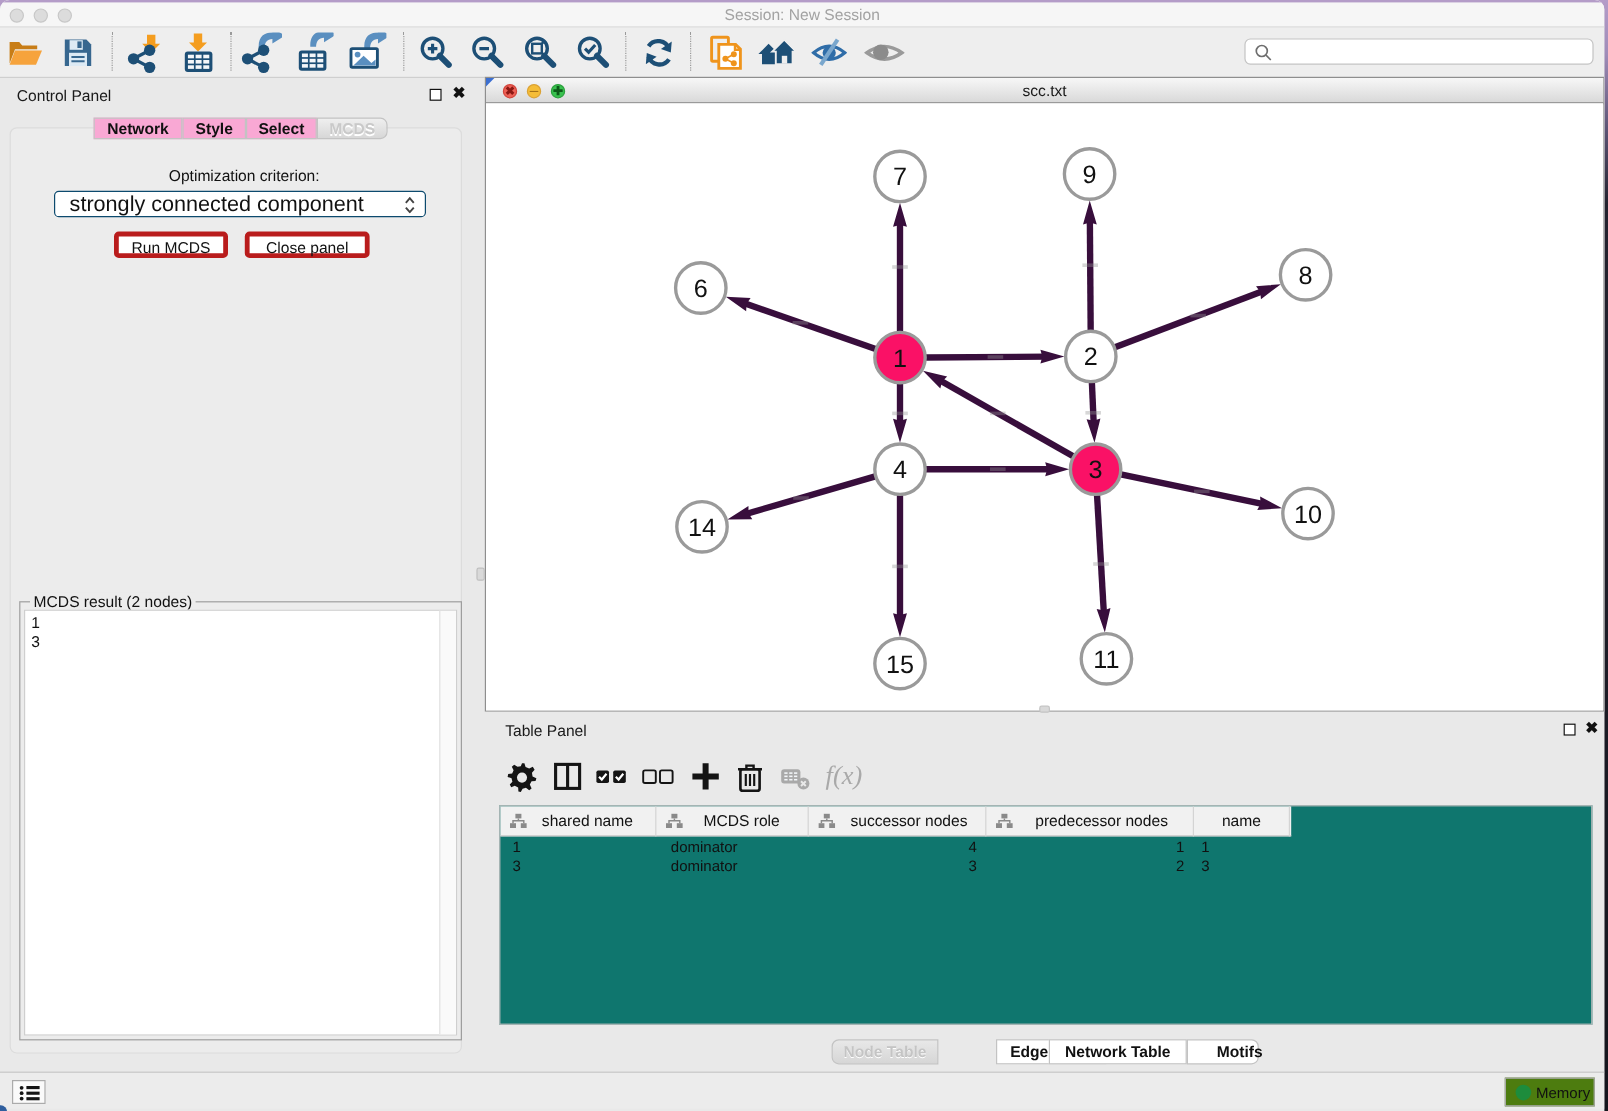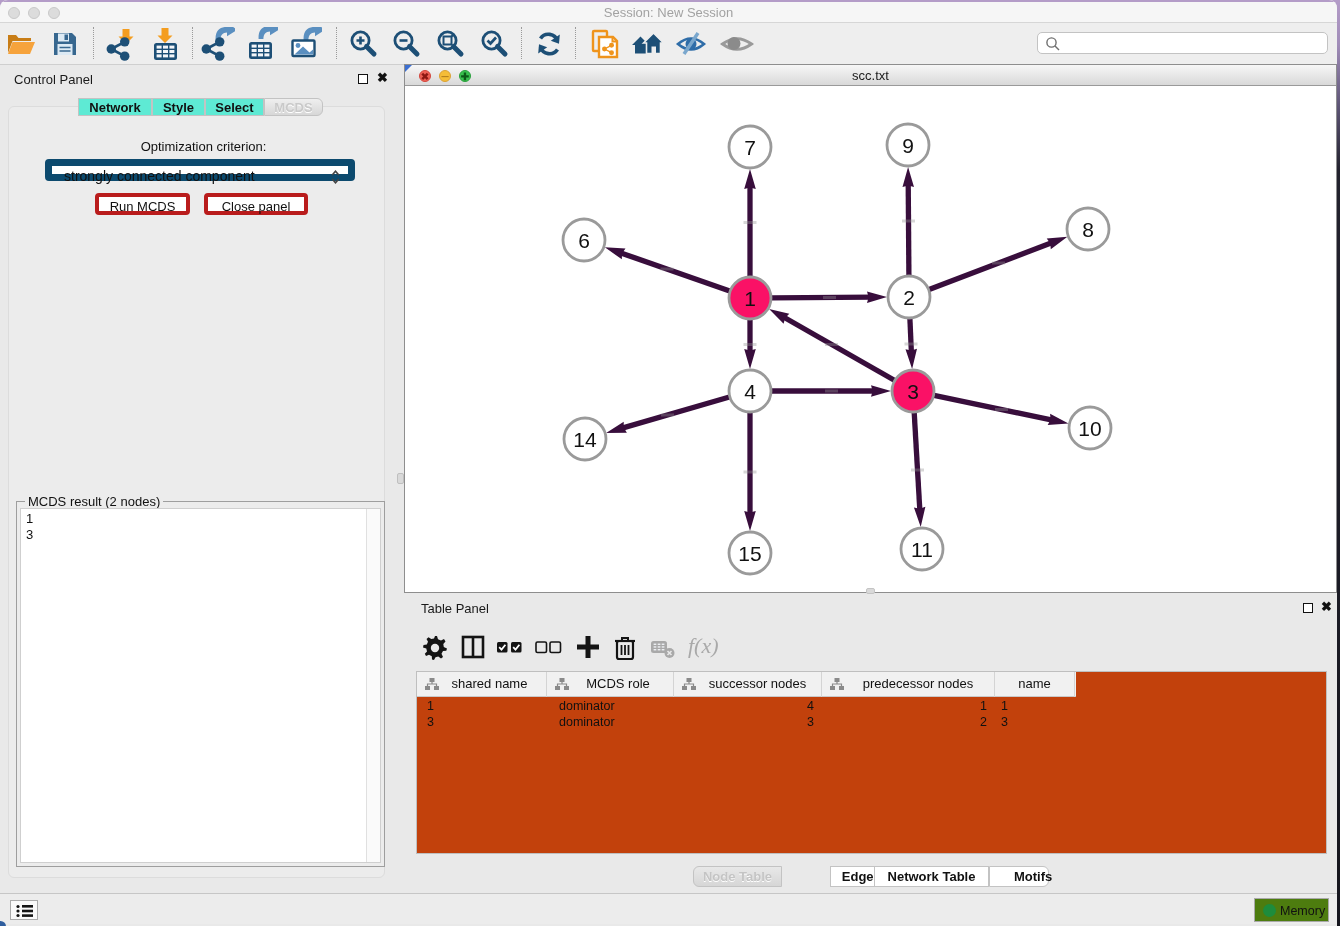--- a/index.html
+++ b/index.html
@@ -23,27 +23,27 @@
 .tbi { position:absolute; top:4px; }
 #search { position:absolute; left:1037px; top:9px; width:291px; height:22px; background:#fff;
   border:1px solid #c3c3c3; border-radius:5px; }
 
 #main { position:absolute; left:0; top:65px; width:1337px; height:828px; background:#e9e9e9; }
 
 #cpanel { position:absolute; left:0; top:0; width:392px; height:828px; }
 #cp-title { position:absolute; left:14px; top:7px; font-size:13px; color:#1a1a1a; }
 .hdrbtn-float { position:absolute; top:9px; width:10px; height:10px; border:1.5px solid #111; background:#fff; }
 .hdrbtn-x { position:absolute; top:5px; font-size:13px; font-weight:bold; color:#111; }
-.tab { position:absolute; top:33px; height:18px; z-index:3; background:#5eead4; border:1px solid #c3c3c3;
+.tab { position:absolute; top:33px; height:18px; z-index:3; background:#f9a8d4; border:1px solid #c3c3c3;
   font-size:13px; font-weight:bold; color:#111; text-align:center; line-height:17px; }
 #cp-body { position:absolute; left:8px; top:41px; width:377px; height:772px;
   background:#ececec; border:1px solid #dcdcdc; border-radius:6px; }
 #opt-label { position:absolute; left:7px; top:32px; width:100%; text-align:center; font-size:13px; color:#111; }
 #dropdown { position:absolute; left:36px; top:52px; width:310px; height:22px; background:#fff;
-  border:7px solid #0c4a6e; border-radius:4px; font-size:14px; color:#111; line-height:20px; padding-left:12px; }
+  border:1px solid #0c4a6e; border-radius:4px; font-size:18px; color:#111; line-height:20px; padding-left:12px; }
 .btn { position:absolute; top:86px; height:22px; background:#fff; border:4px solid #b91c1c;
   border-radius:4px; font-size:13px; color:#111; text-align:center; line-height:20px; }
 #mcds-box { position:absolute; left:7px; top:394px; width:369px; height:366px;
   border:1px solid #9e9e9e; }
 #mcds-label { position:absolute; left:8px; top:-8px; background:#ececec; padding:0 3px;
   font-size:13px; color:#111; }
 #mcds-text { position:absolute; left:3px; top:6px; right:3px; bottom:3px; background:#fff;
   border:1px solid #cfcfcf; font-size:13px; color:#111; line-height:16px; padding:2px 0 0 5px; }
 #mcds-scroll { position:absolute; right:0; top:0; width:14px; height:100%; background:#fafafa; border-left:1px solid #e0e0e0; }
 
@@ -52,21 +52,21 @@
 #netwin-title { position:absolute; left:0; top:0; width:100%; height:21px;
   background:linear-gradient(#f7f7f7,#d9d9d9); border-bottom:1px solid #9a9a9a; }
 #netwin-title .wt { position:absolute; top:3px; width:100%; text-align:center; font-size:13px; color:#1a1a1a; }
 .mb { position:absolute; top:4px; width:12px; height:12px; border-radius:50%; font-size:10px;
   font-weight:bold; text-align:center; line-height:12px; }
 #canvas { position:absolute; left:0; top:22px; width:931px; height:505px; background:#fff; }
 
 #tpanel { position:absolute; left:404px; top:527px; width:933px; height:301px; }
 #tp-title { position:absolute; left:17px; top:9px; font-size:13px; color:#1a1a1a; }
 #tp-toolbar { position:absolute; left:13px; top:28px; width:907px; height:40px; background:#e9e9e9; }
-#ttable { position:absolute; left:12px; top:79px; width:911px; height:183px; background:#c2410c;
+#ttable { position:absolute; left:12px; top:79px; width:911px; height:183px; background:#0f766e;
   border:1px solid #bfbfbf; }
 #thead { position:absolute; left:0; top:0; width:659px; height:25px; background:#f1f1f1;
   border-bottom:1px solid #c9c9c9; font-size:13px; color:#111; }
 .th { position:absolute; top:0; height:25px; border-right:1px solid #d4d4d4; }
 .th span { position:absolute; top:4px; width:100%; text-align:center; }
 .trow { position:absolute; left:0; width:100%; height:16px; font-size:12.5px; color:#111; }
 .td { position:absolute; top:1px; }
 .btab { position:absolute; top:274px; height:21px; background:#fff; border:1px solid #c3c3c3;
   font-size:13px; font-weight:bold; color:#111; text-align:center; line-height:20px; }
 

